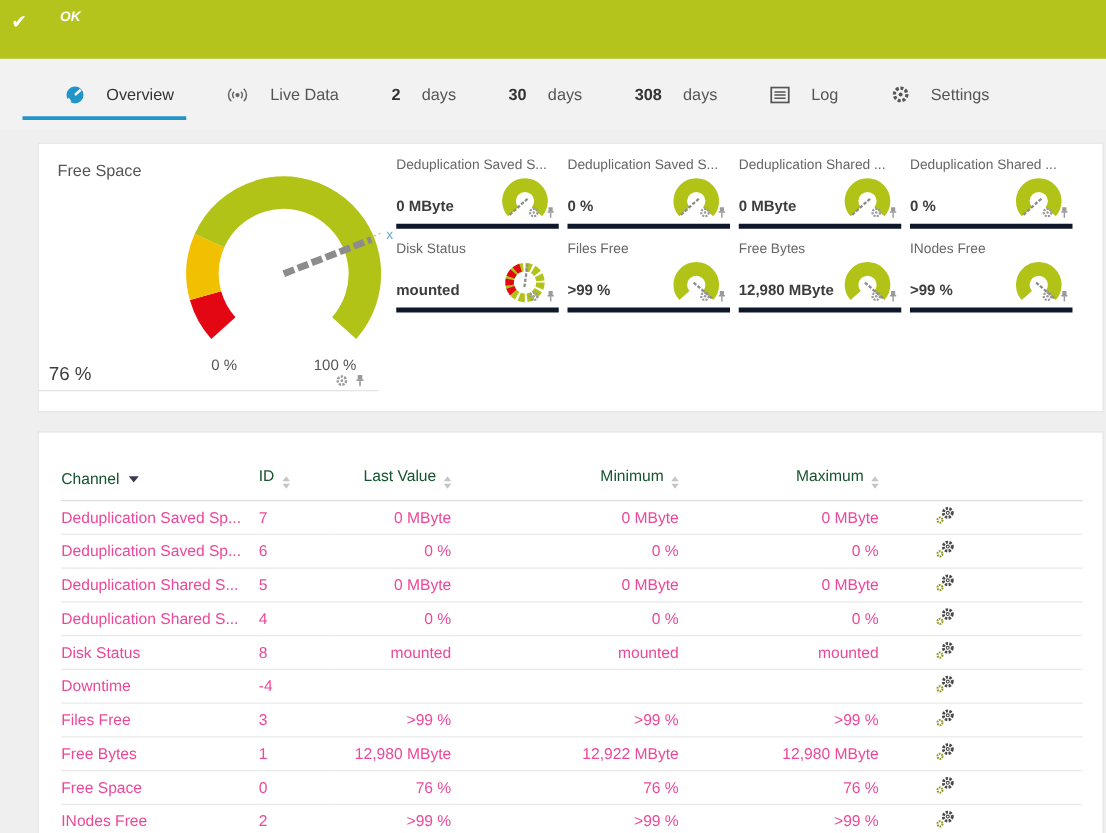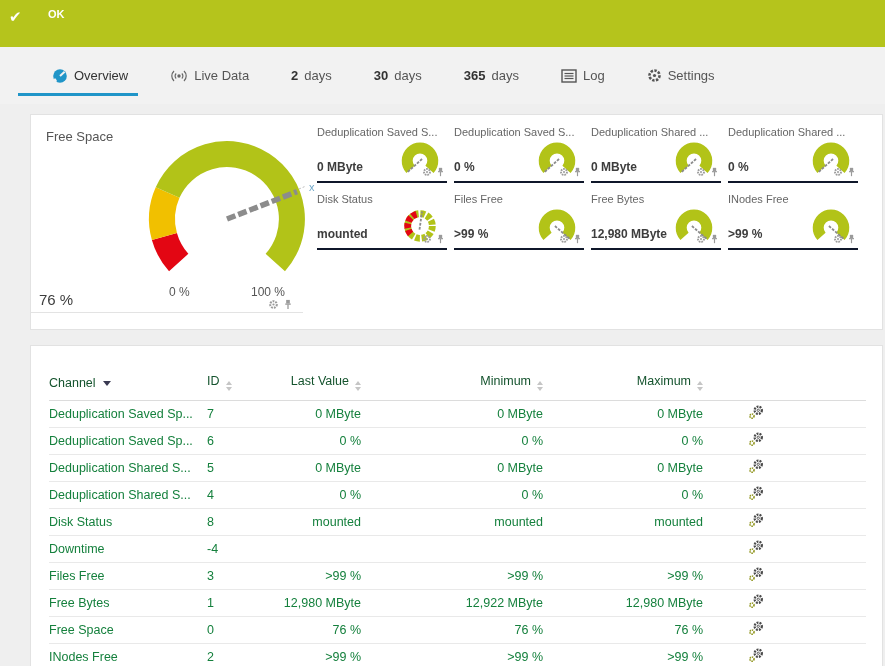--- a/index.html
+++ b/index.html
@@ -7,26 +7,26 @@
               font-family:"Liberation Sans", sans-serif; color:#4a4a4a; }
 
   
   .topbar { position:relative; height:47px; background:#b5c41c; color:#fff; }
   .topbar .check { position:absolute; left:9px; top:8px; font-size:15px; }
   .titleblock { position:absolute; left:31px; top:5px; }
   .titleline { font-size:17px; white-space:nowrap; }
   .titleline .kind { font-style:italic; margin-right:6px; }
   .titleline .flag { font-size:11px; vertical-align:7px; margin-left:5px; }
   .stars { font-size:11px; letter-spacing:1px; vertical-align:5px; margin-left:14px; }
-  .status-ok { font-size:11px; font-weight:bold; margin:3px 0 0 17px; }
+  .status-ok { font-size:11px; font-weight:bold; margin:3px 0 0 17px;font-style:italic; }
 
   
   .tabs { display:flex; align-items:center; height:57px; padding-left:18px;
           background:#f2f2f2; font-size:13px; color:#555; }
-  .tab { display:flex; align-items:center; gap:6px; padding:0 10px; height:40px;
+  .tab { display:flex; align-items:center; gap:17px; padding:0 10px; height:40px;
          position:relative; white-space:nowrap; cursor:pointer; }
   .tab.active { padding-left:34px; color:#333; }
   .tab.active::after { content:""; position:absolute; left:0; right:0; bottom:0;
          height:3px; background:#2095c8; }
   .tab + .tab { margin-left:22px; }
   .tab .num { font-weight:bold; color:#333; }
   .tab svg { flex:0 0 auto; }
 
   
   .panel { position:absolute; left:30px; width:853px; background:#fff;
@@ -43,39 +43,39 @@
   .pvalue { position:absolute; left:8px; top:176px; font-size:15px; color:#3d3d3d; }
   .primary .cardicons { position:absolute; right:10px; top:184px; }
   .punderline { position:absolute; left:0; top:197px; width:272px; height:1px; background:#e3e3e3; }
 
   .cardicons { display:inline-flex; gap:4px; align-items:center; }
 
   
   .minigrid { position:absolute; left:286px; top:11px; display:grid;
               grid-template-columns:repeat(4,130px); grid-auto-rows:57px;
               column-gap:7px; row-gap:10px; }
-  .mini { position:relative; border-bottom:2px solid #0f172a; cursor:pointer; }
+  .mini { position:relative; border-bottom:4px solid #0f172a; cursor:pointer; }
   .mtitle { position:absolute; left:0; top:0; width:100%; font-size:11px; color:#666;
             white-space:nowrap; overflow:hidden; }
   .mgauge { position:absolute; right:4px; top:12px; }
   .mvalue { position:absolute; left:0; bottom:7px; font-size:12px; font-weight:bold; color:#3d3d3d; }
   .mini .cardicons { position:absolute; right:2px; bottom:4px; }
 
   .arc { fill:none; stroke:#b2c318; stroke-width:12; }
   .needle { stroke:#8c8c8c; stroke-width:2; stroke-dasharray:3 1.5; }
 
   
   table { border-collapse:collapse; margin:24px 18px 0 18px; width:817px;
           font-size:12.5px; table-layout:fixed; }
   col.c-channel{width:158px} col.c-id{width:58px} col.c-last{width:96px}
   col.c-min{width:182px} col.c-max{width:160px} col.c-edit{width:auto}
   th { text-align:left; font-weight:normal; color:#14532d; padding:4px 0 9px 0;
        border-bottom:1px solid #dcdcdc; cursor:pointer; white-space:nowrap; }
   th.num-col { text-align:right; }
-  td { padding:0; height:27px; border-bottom:1px solid #e9e9e9; color:#15803d;
+  td { padding:0; height:27px; border-bottom:1px solid #e9e9e9; color:#ec4899;
        white-space:nowrap; overflow:hidden; }
   td.num-col { text-align:right; }
   td.edit-cell { padding-left:44px; }
   .sort-desc { display:inline-block; margin-left:7px; width:0; height:0;
        border-left:4px solid transparent; border-right:4px solid transparent;
        border-top:5px solid #3a3a52; vertical-align:1px; }
   .sort-both { display:inline-flex; flex-direction:column; gap:2px; margin-left:6px;
        vertical-align:0px; }
   .sort-both i { width:0; height:0; border-left:3.5px solid transparent;
        border-right:3.5px solid transparent; }
@@ -114,21 +114,21 @@
   </div>
   <div class="tab">
     <span class="num">2</span>
     <span>days</span>
   </div>
   <div class="tab">
     <span class="num">30</span>
     <span>days</span>
   </div>
   <div class="tab">
-    <span class="num">365</span>
+    <span class="num">308</span>
     <span>days</span>
   </div>
   <div class="tab">
     <svg width="16" height="14" viewBox="0 0 16 14">
         <rect x="1" y="1" width="14" height="12" fill="none" stroke="#555" stroke-width="1.4"></rect>
         <line x1="3.5" y1="4.5" x2="12.5" y2="4.5" stroke="#555" stroke-width="1.2"></line>
         <line x1="3.5" y1="7" x2="12.5" y2="7" stroke="#555" stroke-width="1.2"></line>
         <line x1="3.5" y1="9.5" x2="12.5" y2="9.5" stroke="#555" stroke-width="1.2"></line>
       </svg>
     <span>Log</span>

